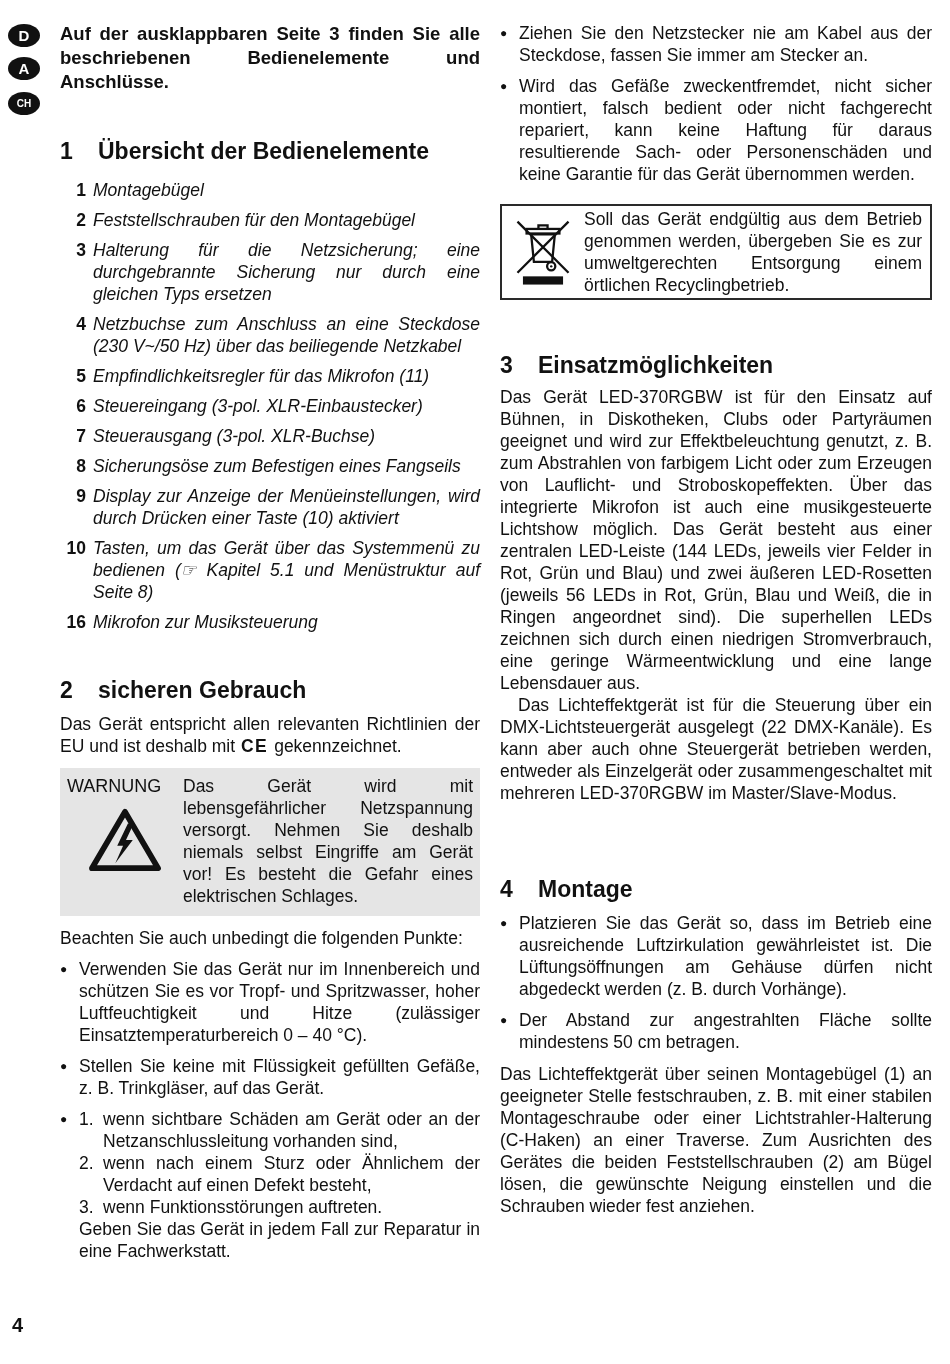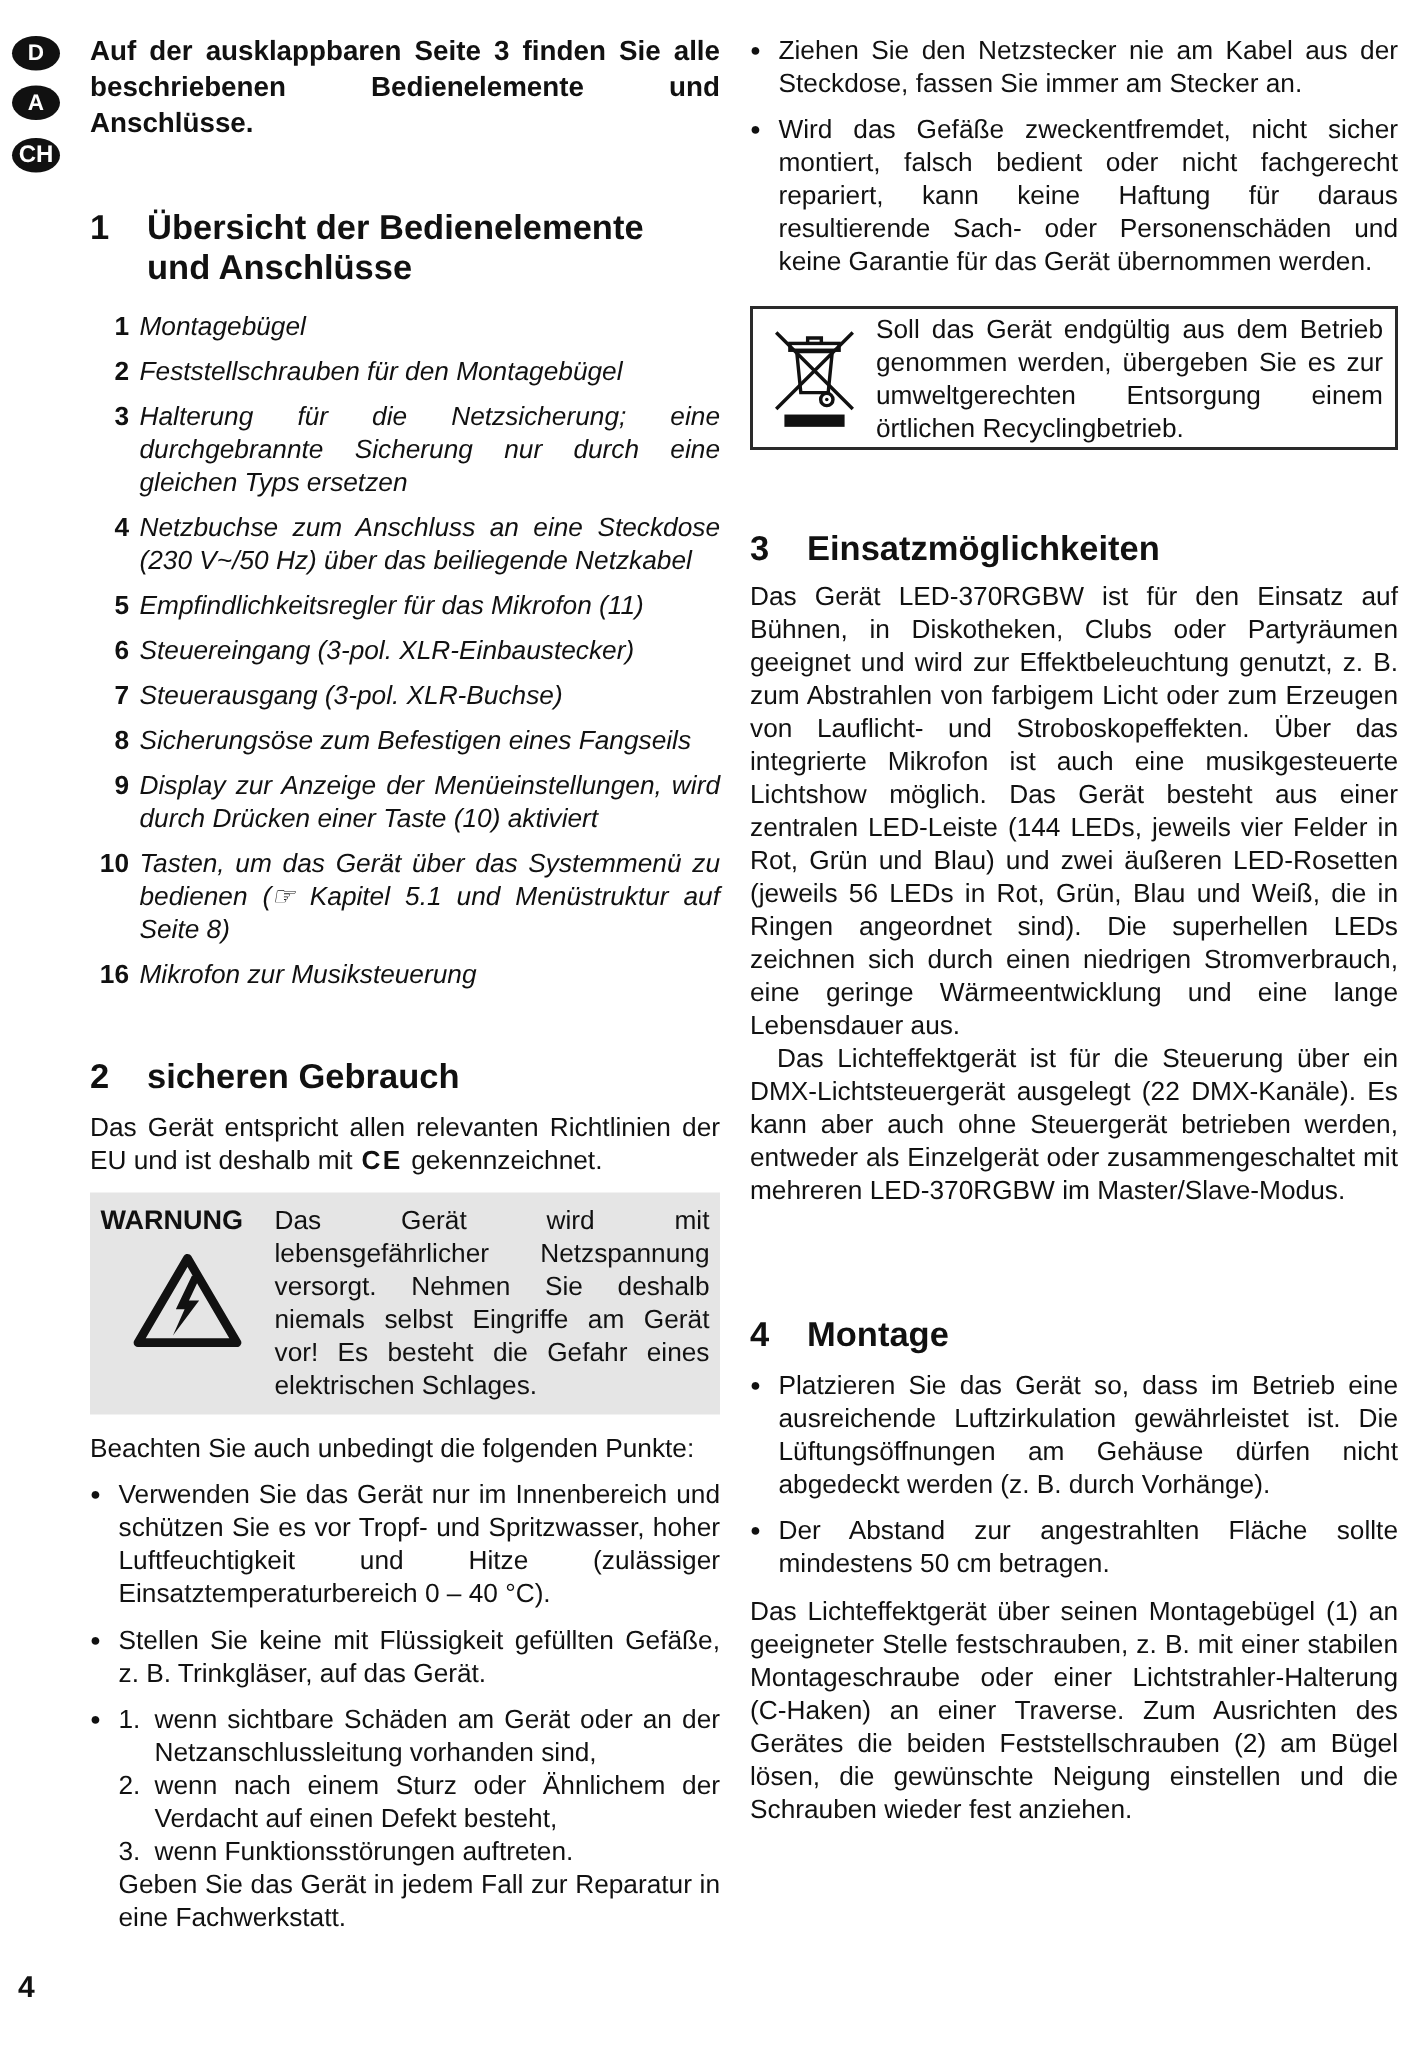--- a/index.html
+++ b/index.html
@@ -14,21 +14,21 @@
 
   
   .badges { position: absolute; left: 8px; top: 24px; display: flex; flex-direction: column; align-items: flex-start; }
   .badge {
     background: #111; color: #fff; font-weight: bold;
     width: 32px; height: 23px; border-radius: 50%;
     display: flex; align-items: center; justify-content: center;
     font-size: 15px; letter-spacing: 0;
   }
   .badge + .badge { margin-top: 10px; }
-  .badge.wide { font-size: 16px; margin-top: 12px; }
+  .badge.wide { font-size: 10px; margin-top: 12px; }
 
   
   .col { position: absolute; top: 22px; }
   .col-left  { left: 60px;  width: 420px; }
   .col-right { left: 500px; width: 432px; }
 
   p { margin: 0; }
   .body, .btxt, .nlist-txt, .warn-text, .rtxt {
     font-size: 17.5px; line-height: 22px; text-align: justify;
   }
@@ -55,21 +55,21 @@
 
   .ce-para { margin-top: 9px; }
   .ce { font-weight: bold; letter-spacing: 1.5px; padding: 0 1px; }
 
   
   .warnbox {
     margin-top: 11px; background: #e5e5e5;
     display: flex; padding: 7px 7px 9px 7px;
   }
   .warn-left { width: 116px; flex: none; display: flex; flex-direction: column; align-items: center; }
-  .warn-label { font-weight: bold; font-size: 18px; line-height: 22px; align-self: flex-start; }
+  .warn-label { font-weight: normal; font-size: 18px; line-height: 22px; align-self: flex-start; }
   .warn-icon { margin-top: 10px; }
   .warn-text { flex: 1; }
 
   .note { margin-top: 11px; }
 
   
   .bullet { display: flex; margin-top: 9px; }
   .dot { width: 19px; flex: none; font-size: 12px; line-height: 22px; }
   .btxt { flex: 1; }
   .sub-item { display: flex; }
@@ -104,21 +104,20 @@
 </div>
 
 <div class="col col-left">
 
   <p class="intro-bold">Auf der ausklappbaren Seite 3 finden Sie alle beschriebenen Bedienelemente und Anschlüsse.</p>
 
   <div class="sec-head sec1">
     <span class="sec-num">1</span>
     <span class="sec-title">
       <span class="tline">Übersicht der Bedienelemente</span>
-      <span class="tline">und Anschlüsse</span>
     </span>
   </div>
 
   <div class="nlist">
     <div class="nlist-item">
         <span class="nlist-num">1</span>
         <span class="nlist-txt">Montagebügel</span>
       </div>
     <div class="nlist-item">
         <span class="nlist-num">2</span>

